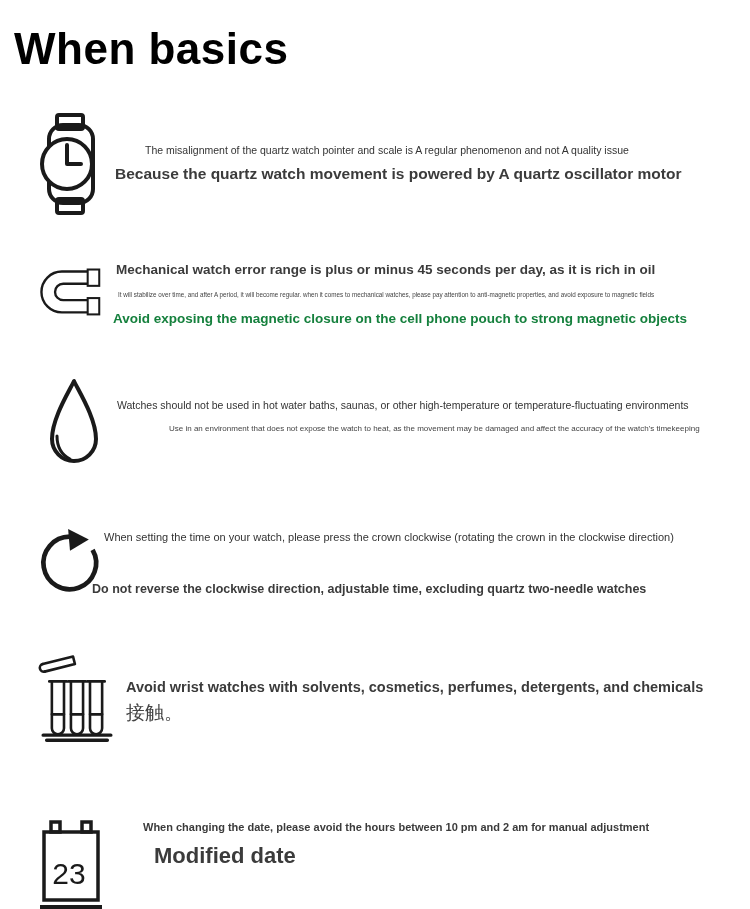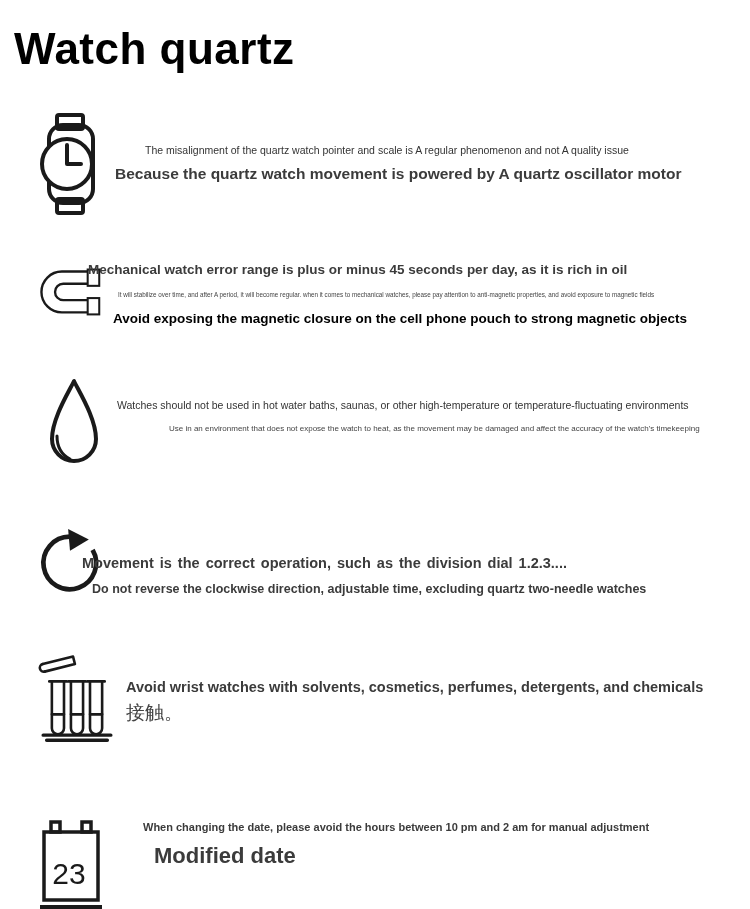--- a/index.html
+++ b/index.html
@@ -15,23 +15,23 @@
   .icon{position:absolute;}
   .icon svg{display:block;width:100%;height:100%;}
 
   
   .ic-watch{left:40px;top:112px;width:60px;height:104px;}
   .s1-note{left:145px;top:144px;font-size:10.5px;color:#333;}
   .s1-head{left:115px;top:165px;font-size:15.5px;font-weight:700;color:#3b3b3b;}
 
   
   .ic-magnet{left:36px;top:256px;width:68px;height:76px;}
-  .s2-head1{left:88px;top:262px;font-size:13.5px;font-weight:700;color:#3b3b3b;}
+  .s2-head1{left:116px;top:262px;font-size:13.5px;font-weight:700;color:#3b3b3b;}
   .s2-note{left:118px;top:290px;font-size:7.5px;color:#444;transform:scaleX(0.84);transform-origin:0 50%;}
-  .s2-head2{left:113px;top:311px;font-size:13.5px;font-weight:700;color:#000000;}
+  .s2-head2{left:113px;top:311px;font-size:13.5px;font-weight:700;color:#15803d;}
 
   
   .ic-drop{left:44px;top:376px;width:60px;height:100px;}
   .s3-note1{left:117px;top:399px;font-size:10.5px;color:#333;}
   .s3-note2{left:169px;top:424px;font-size:8px;color:#444;}
   .s3-head{left:110px;top:444px;font-size:21px;font-weight:700;color:#3b3b3b;}
 
   
   .ic-rotate{left:38px;top:526px;width:64px;height:74px;}
   .s4-note{left:104px;top:531px;font-size:11px;color:#333;}
@@ -46,21 +46,21 @@
   
   .ic-cal{left:40px;top:820px;width:62px;height:100px;}
   .s6-note{left:143px;top:821px;font-size:11px;font-weight:700;color:#3b3b3b;}
   .s6-head{left:113px;top:843px;font-size:22px;font-weight:700;color:#3b3b3b;margin-left:41px;}
 </style>
 </head>
 <body>
 
 <div class="page">
 
-  <div class="title">Watch quartz</div>
+  <div class="title">When basics</div>
 
   <div class="icon ic-watch">
     <svg viewBox="0 0 60 104" xmlns="http://www.w3.org/2000/svg">
       <rect x="17" y="3" width="26" height="14" rx="2" fill="none" stroke="#1a1a1a" stroke-width="4"></rect>
       <rect x="9" y="13" width="44" height="78" rx="14" fill="none" stroke="#1a1a1a" stroke-width="4"></rect>
       <rect x="17" y="87" width="26" height="14" rx="2" fill="none" stroke="#1a1a1a" stroke-width="4"></rect>
       <circle cx="27" cy="52" r="25" fill="#fff" stroke="#1a1a1a" stroke-width="4"></circle>
       <path d="M27 52 V33 M27 52 H41" stroke="#1a1a1a" stroke-width="4" stroke-linecap="round" fill="none"></path>
     </svg>
   </div>
@@ -86,21 +86,21 @@
   </div>
   <div class="line s3-note2">Use in an environment that does not expose the watch to heat, as the movement may be damaged and affect the accuracy of the watch's timekeeping</div>
   <div class="line s3-note1">Watches should not be used in hot water baths, saunas, or other high-temperature or temperature-fluctuating environments</div>
 
   <div class="icon ic-rotate">
     <svg viewBox="0 0 68 72" xmlns="http://www.w3.org/2000/svg">
       <path d="M34 8 A28 28 0 1 0 58 22" fill="none" stroke="#1a1a1a" stroke-width="5"></path>
       <polygon points="32,0 54,11 34,23" fill="#1a1a1a"></polygon>
     </svg>
   </div>
-  <div class="line s4-head1">Movement is the correct operation, such as the division dial 1.2.3....</div>
+  <div class="line s4-note">When setting the time on your watch, please press the crown clockwise (rotating the crown in the clockwise direction)</div>
   <div class="line s4-head2">Do not reverse the clockwise direction, adjustable time, excluding quartz two-needle watches</div>
 
   <div class="icon ic-tubes">
     <svg viewBox="0 0 90 108" xmlns="http://www.w3.org/2000/svg">
       <g stroke="#1a1a1a" fill="none" stroke-width="3" stroke-linecap="round">
         <g transform="rotate(-14 22 16)">
           <path d="M6 12 H42 M6 21 H42 M42 12 V21"></path>
           <path d="M6 12 a4.5 4.5 0 0 0 0 9"></path>
         </g>
         <path d="M16 36 V90 a7 7 0 0 0 14 0 V36"></path>

